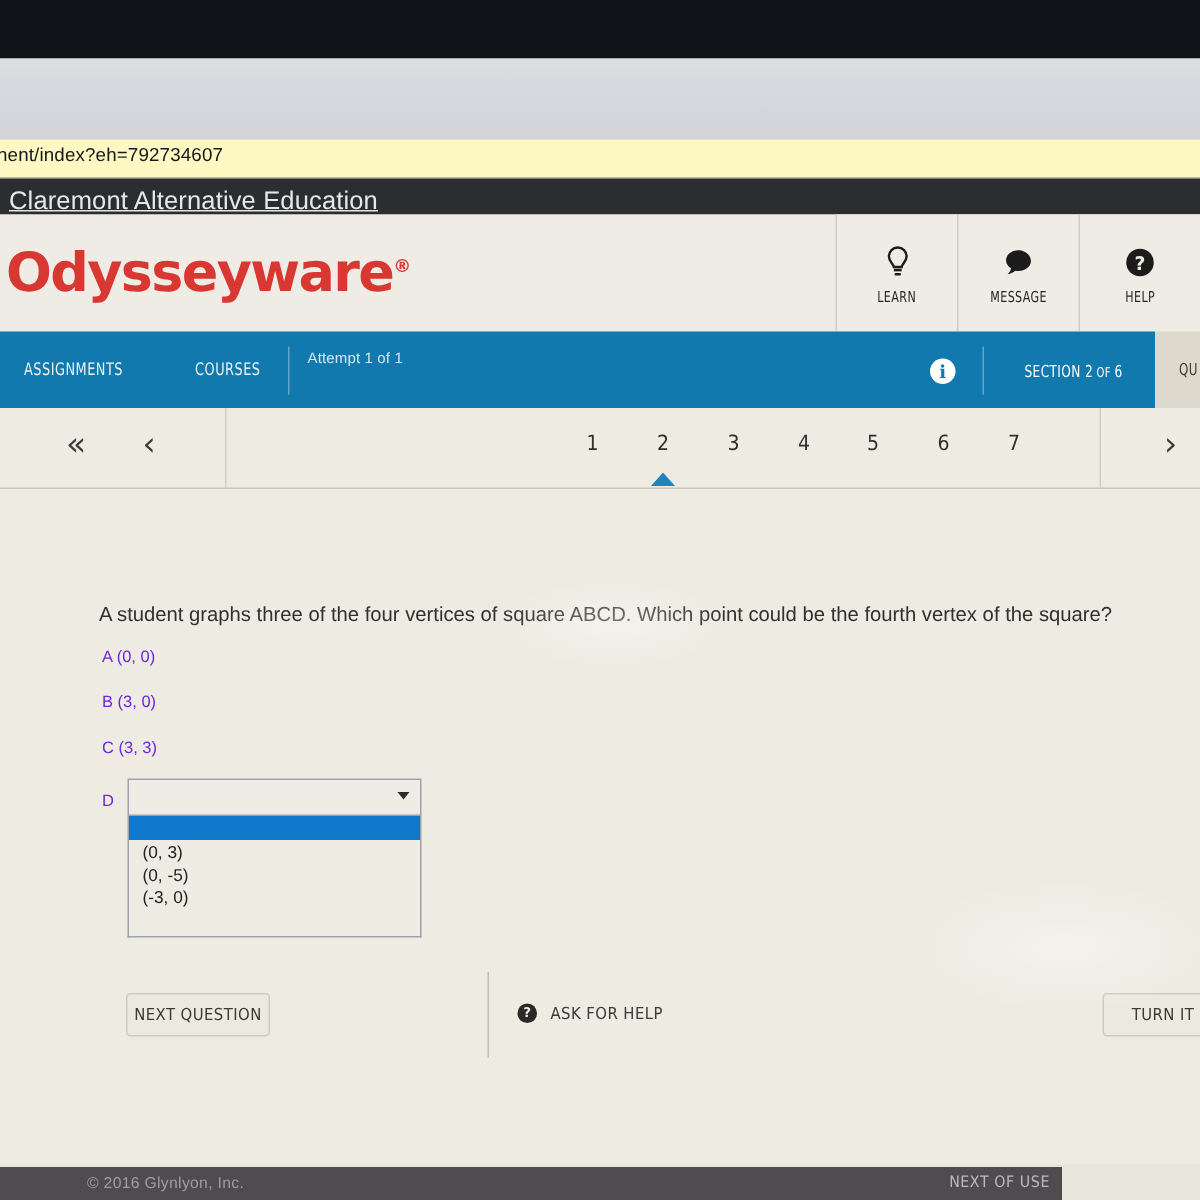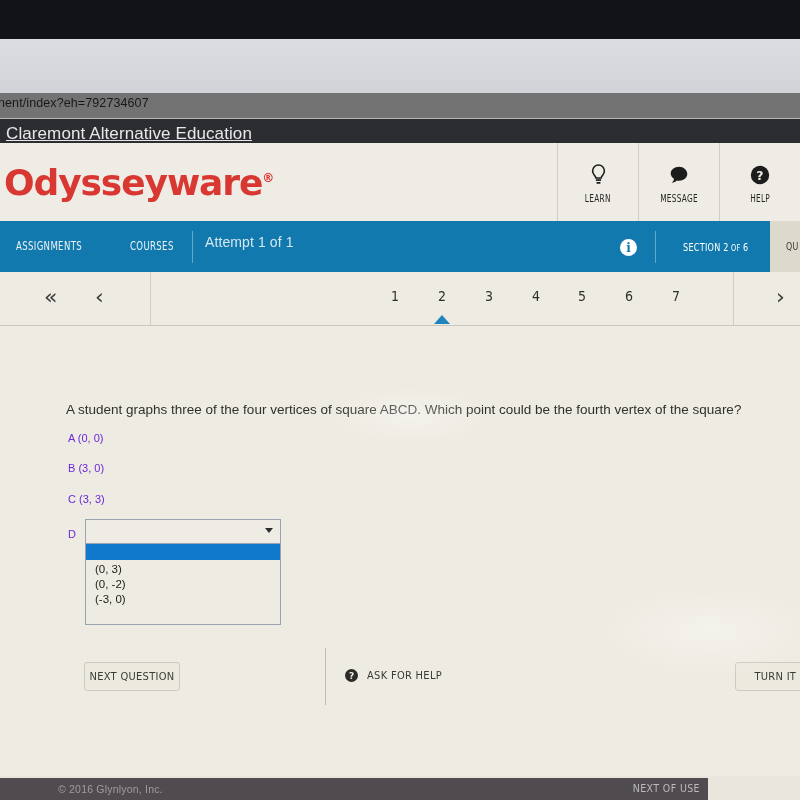--- a/index.html
+++ b/index.html
@@ -33,21 +33,21 @@
     position: absolute;
     left: 0; top: 39px;
     width: 800px; height: 54px;
     background: linear-gradient(#dcdde1, #d2d3d8);
     border-bottom: 1px solid #c6c5c2;
   }
   .url-bar {
     position: absolute;
     left: 0; top: 93px;
     width: 800px; height: 25px;
-    background: #737373;
+    background: #fef9c3;
     border-bottom: 1px solid #b9b7b1;
   }
   .url-text {
     position: absolute;
     left: -2px; top: 3px;
     font-size: 12.5px;
     color: #16181b;
     letter-spacing: .1px;
     white-space: nowrap;
   }
@@ -174,21 +174,21 @@
   }
   .assign-line1 {
     font-size: 13px;
     color: #ffffff;
     letter-spacing: -.1px;
   }
   .assign-line1 b { font-weight: bold; }
   .assign-line1 span.sub { font-weight: normal; }
   .assign-line2 {
     margin-top: 3px;
-    font-size: 14px;
+    font-size: 10px;
     color: #d5e8f2;
     letter-spacing: .1px;
   }
   .info-circle {
     position: absolute;
     left: 620px; top: 239px;
     width: 17px; height: 17px;
     border-radius: 50%;
     background: #ffffff;
     color: #1179ad;
@@ -532,21 +532,21 @@
     <div class="choice" id="choice-d-label">D</div>
 
     <div class="select-box">
       <span class="value"></span>
       <span class="caret"></span>
     </div>
 
     <div class="select-list">
       <div class="opt selected"></div>
       <div class="opt first-gap">(0, 3)</div>
-      <div class="opt">(0, -2)</div>
+      <div class="opt">(0, -5)</div>
       <div class="opt">(-3, 0)</div>
     </div>
 
     <div class="btn-outline" id="next-question-button">NEXT QUESTION</div>
 
     <div class="action-divider"></div>
 
     <div class="ask-help">
       <span class="q-icon">?</span>
       <span class="txt">ASK FOR HELP</span>

